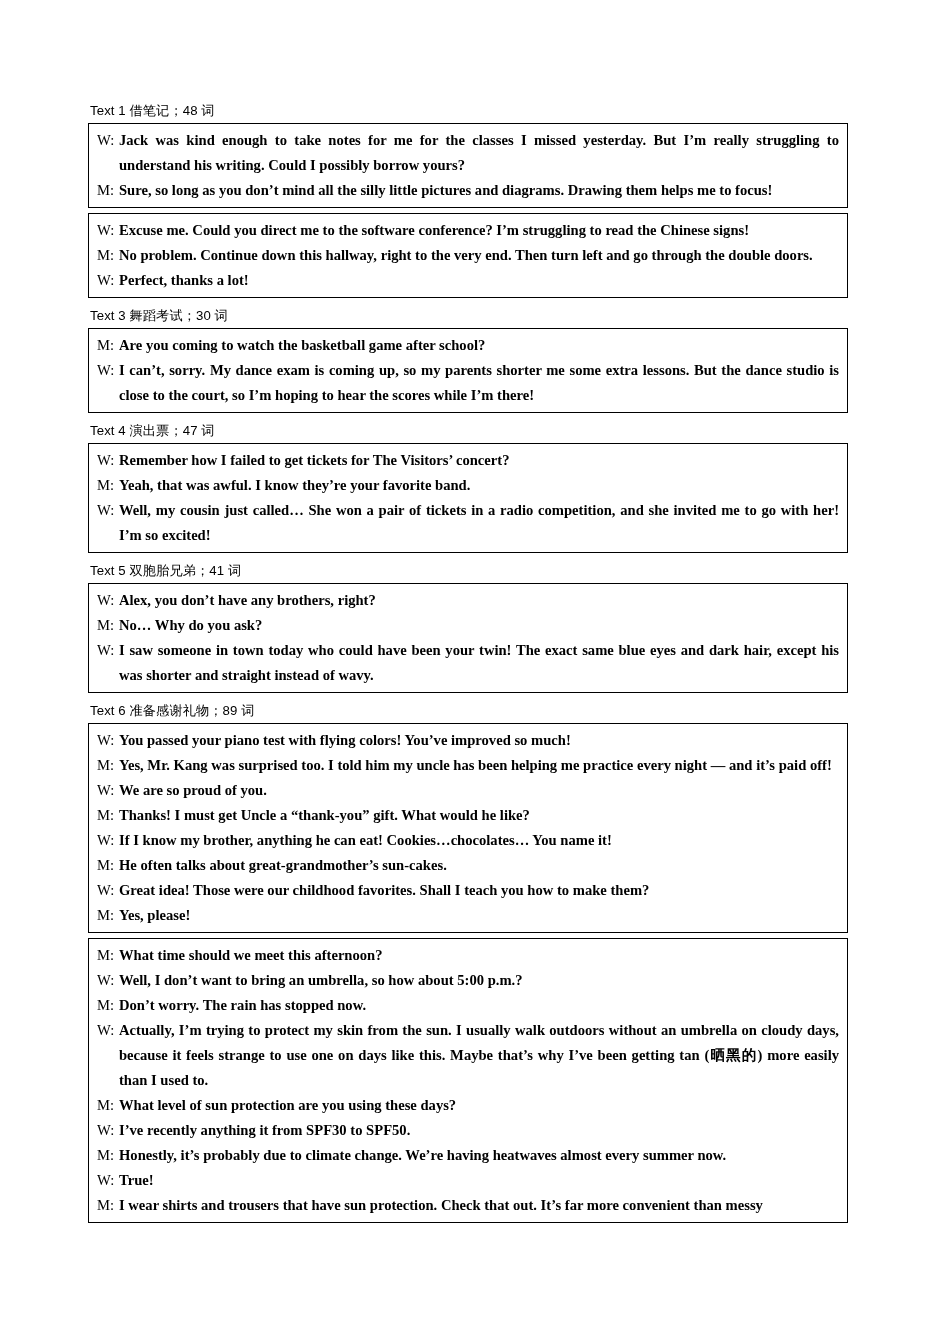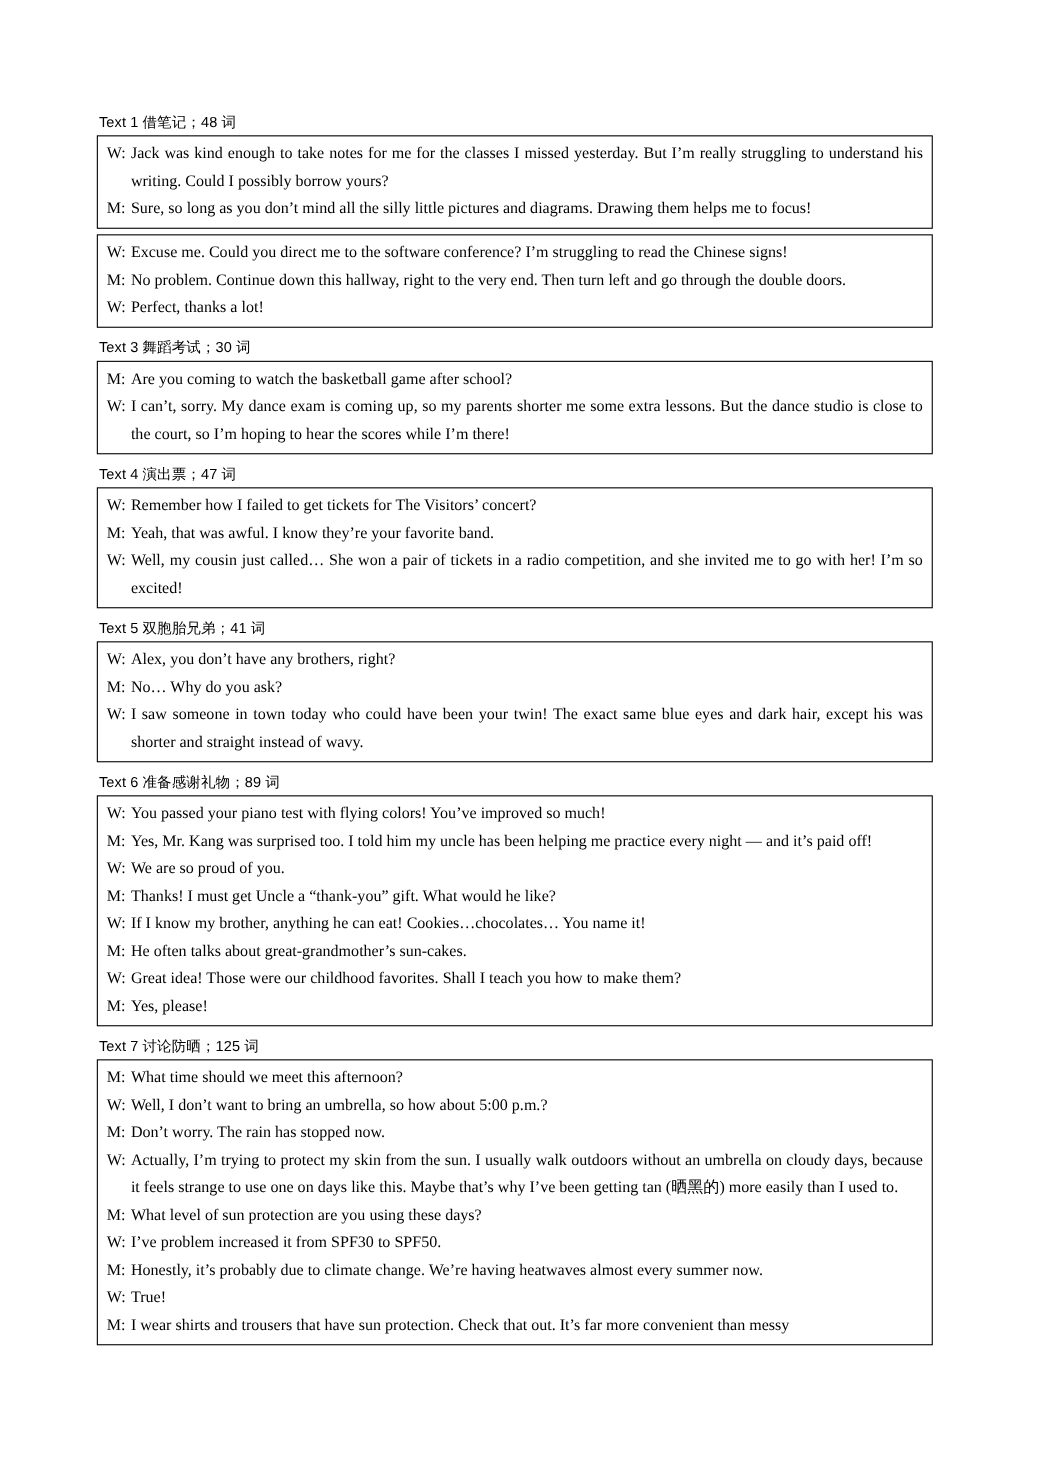--- a/index.html
+++ b/index.html
@@ -56,20 +56,21 @@
     flex: 0 0 auto;
     width: 22px;
     white-space: pre;
   }
   .line .utt {
     flex: 1 1 auto;
     text-align: justify;
     text-justify: inter-word;
     hyphens: none;
     padding-right: 2px;
+    font-weight: bold;
   }
 </style>
 </head>
 <body>
 
 <div class="page">
   <div class="doc-body" id="transcript-body">
       <div class="section">
         <div class="section-heading">Text 1 借笔记；48 词</div>
         <div class="dialog-box">
@@ -177,21 +178,20 @@
             <span class="spk">W:</span>
             <span class="utt">Great idea! Those were our childhood favorites. Shall I teach you how to make them?</span>
           </div>
           <div class="line">
             <span class="spk">M:</span>
             <span class="utt">Yes, please!</span>
           </div>
         </div>
       </div>
       <div class="section">
-        <div class="section-heading">Text 7 讨论防晒；125 词</div>
         <div class="dialog-box">
           <div class="line">
             <span class="spk">M:</span>
             <span class="utt">What time should we meet this afternoon?</span>
           </div>
           <div class="line">
             <span class="spk">W:</span>
             <span class="utt">Well, I don’t want to bring an umbrella, so how about 5:00 p.m.?</span>
           </div>
           <div class="line">
@@ -201,21 +201,21 @@
           <div class="line">
             <span class="spk">W:</span>
             <span class="utt">Actually, I’m trying to protect my skin from the sun. I usually walk outdoors without an umbrella on cloudy days, because it feels strange to use one on days like this. Maybe that’s why I’ve been getting tan (晒黑的) more easily than I used to.</span>
           </div>
           <div class="line">
             <span class="spk">M:</span>
             <span class="utt">What level of sun protection are you using these days?</span>
           </div>
           <div class="line">
             <span class="spk">W:</span>
-            <span class="utt">I’ve problem increased it from SPF30 to SPF50.</span>
+            <span class="utt">I’ve recently anything it from SPF30 to SPF50.</span>
           </div>
           <div class="line">
             <span class="spk">M:</span>
             <span class="utt">Honestly, it’s probably due to climate change. We’re having heatwaves almost every summer now.</span>
           </div>
           <div class="line">
             <span class="spk">W:</span>
             <span class="utt">True!</span>
           </div>
           <div class="line">

